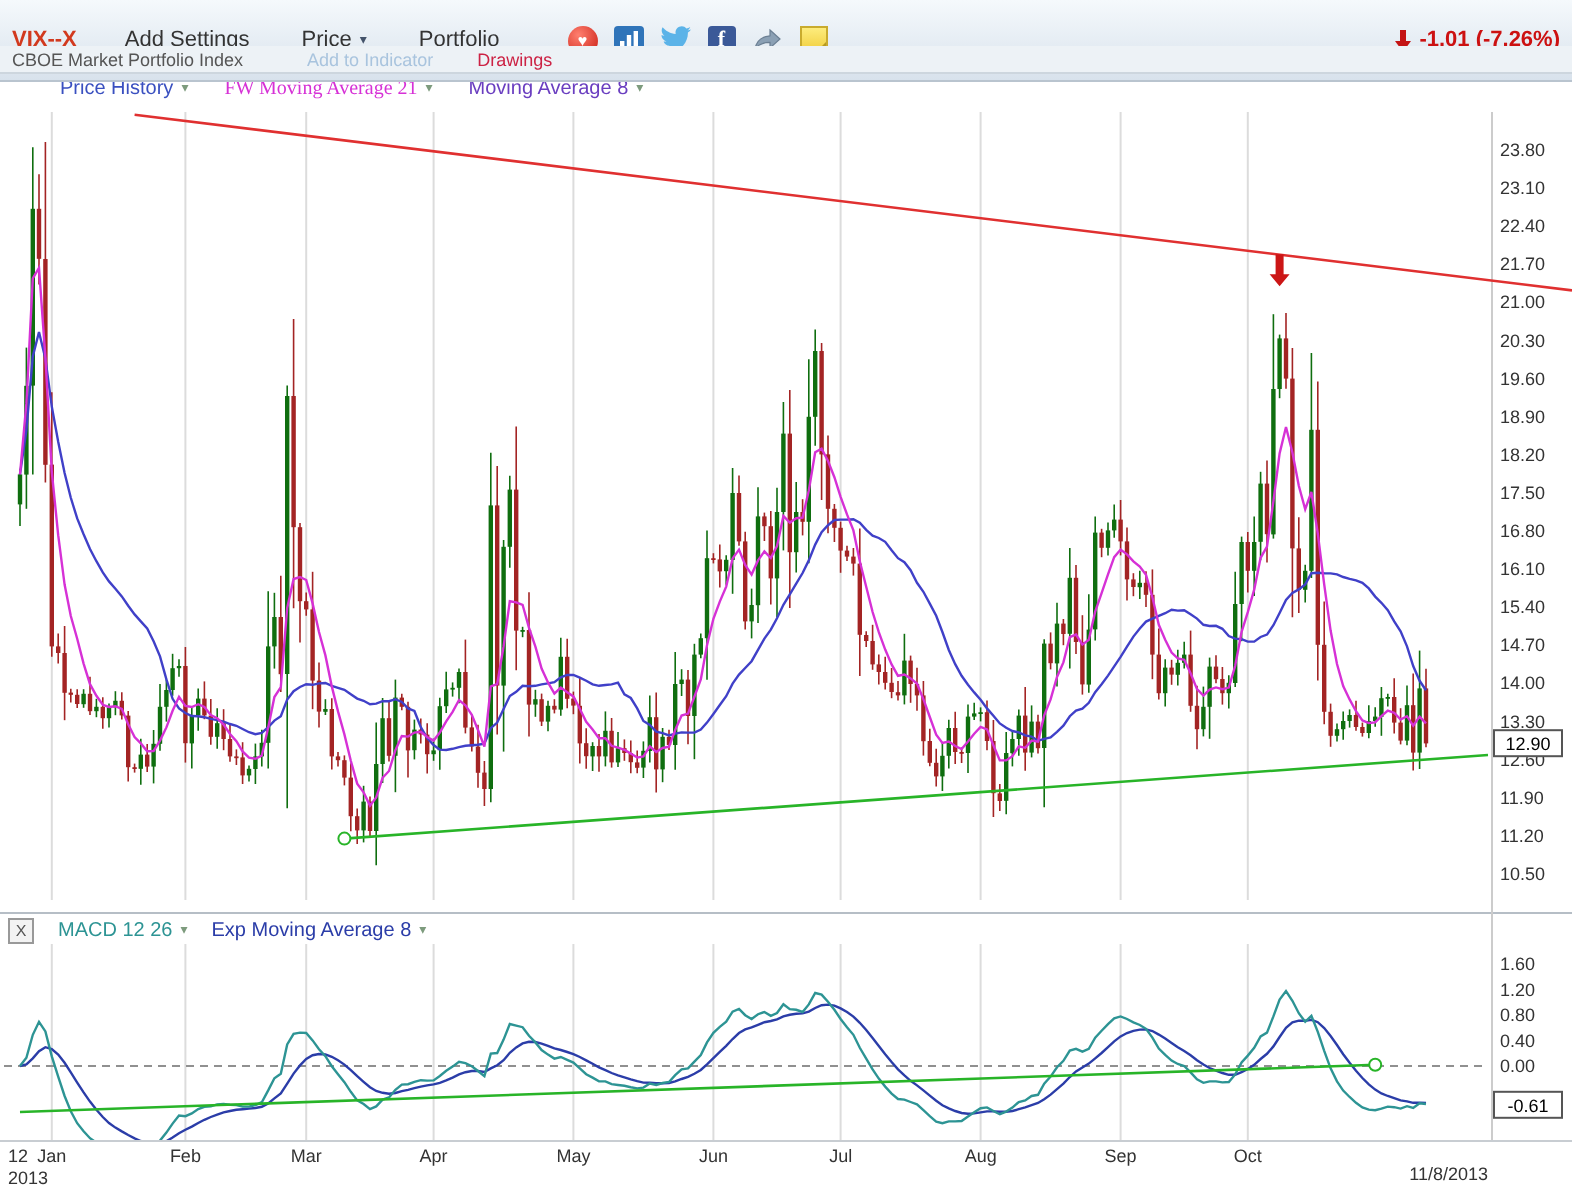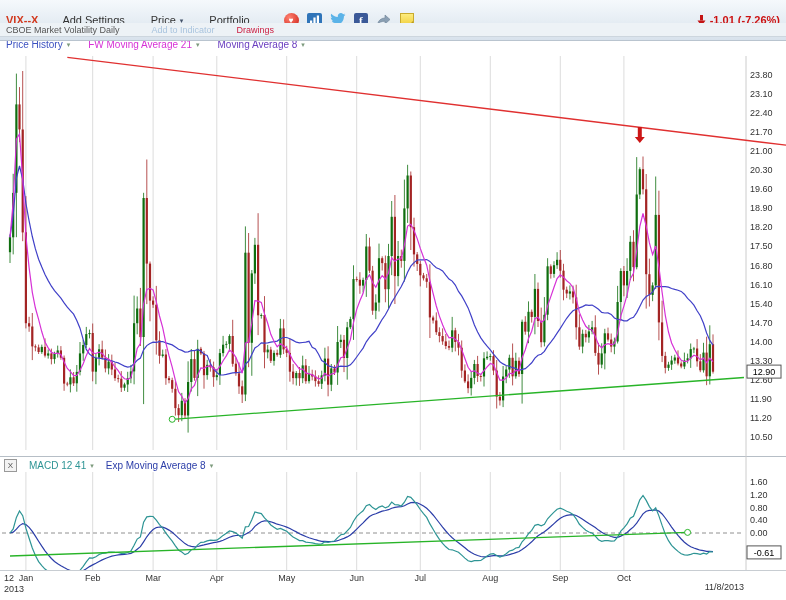--- a/index.html
+++ b/index.html
@@ -615,44 +615,44 @@
     <span class="change" style="color: rgb(204, 17, 17); align-items: center;">
       <svg width="9" height="11">
           <rect x="3" y="0" width="3" height="5.5" fill="#c41414"></rect>
           <polygon points="0.5,5.5 8.5,5.5 4.5,11" fill="#c41414"></polygon>
         </svg>
       <span>-1.01 (-7.26%)</span>
     </span>
   </div>
 
   <div class="infobar">
-    <span class="idx">CBOE Market Volatility Daily</span>
+    <span class="idx">CBOE Market Portfolio Index</span>
     <span class="addp">Add to Indicator</span>
     <span class="drw">Drawings</span>
   </div>
 
   <div class="legend">
     <span class="item">
-      <span style="color: rgb(58, 80, 192);">Price History</span>
+      <span style="color: rgb(58, 80, 192); margin-left: 24px;">Price History</span>
       <span class="ltri">▾</span>
     </span>
     <span class="item">
-      <span style="color: rgb(214, 49, 214);">FW Moving Average 21</span>
+      <span style="color: rgb(214, 49, 214); font-family: Liberation Serif, serif;">FW Moving Average 21</span>
       <span class="ltri">▾</span>
     </span>
     <span class="item">
       <span style="color: rgb(106, 62, 192); text-align: right;">Moving Average 8</span>
       <span class="ltri">▾</span>
     </span>
   </div>
 
   <div class="macdlegend">
     <span class="xbtn">X</span>
     <span class="item">
-      <span style="color: rgb(45, 148, 148);">MACD 12 41</span>
+      <span style="color: rgb(45, 148, 148);">MACD 12 26</span>
       <span class="ltri">▾</span>
     </span>
     <span class="item">
       <span style="color: rgb(43, 61, 168);">Exp Moving Average 8</span>
       <span class="ltri">▾</span>
     </span>
   </div>
 
 </div>
 

